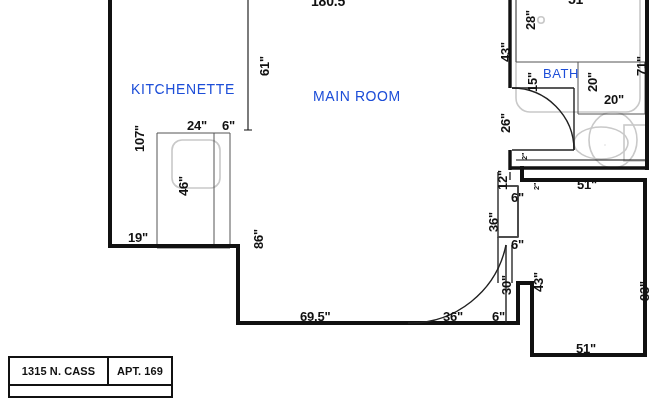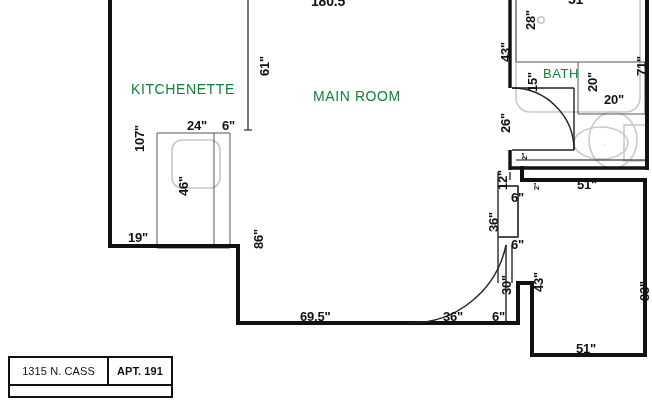--- a/index.html
+++ b/index.html
@@ -44,21 +44,21 @@
   .dim.tiny {
     font-size: 7.5px;
     font-weight: bold;
   }
   .roomlabel {
     position: absolute;
     font-family: "Liberation Sans", sans-serif;
     font-weight: normal;
     font-size: 14px;
     letter-spacing: 0.6px;
-    color: #15803d;
+    color: #1d4ed8;
     white-space: nowrap;
     line-height: 1;
   }
   #title-block {
     position: absolute;
     left: 8px;
     top: 356px;
     width: 165px;
     border: 2px solid #111111;
     box-sizing: border-box;
@@ -69,21 +69,21 @@
     height: 26px;
     border-bottom: 2px solid #111111;
   }
   #title-cell-address {
     flex: 0 0 97px;
     border-right: 2px solid #111111;
     display: flex;
     align-items: center;
     justify-content: center;
     font-size: 11px;
-    font-weight: normal;
+    font-weight: bold;
     letter-spacing: 0.1px;
   }
   #title-cell-unit {
     flex: 1 1 auto;
     display: flex;
     align-items: center;
     justify-content: center;
     font-size: 11px;
     font-weight: bold;
     letter-spacing: 0.1px;
@@ -269,18 +269,18 @@
 
   <div class="dim" style="left:443px; top:310px;">36"</div>
 
   <div class="dim" style="left:492px; top:310px;">6"</div>
 
   <div class="dim" style="left:513px; top:246px; font-size:0px;">6"</div>
 
   <div id="title-block">
     <div id="title-row-1">
       <div id="title-cell-address">1315 N. CASS</div>
-      <div id="title-cell-unit">APT. 191</div>
+      <div id="title-cell-unit">APT. 169</div>
     </div>
     <div id="title-row-3"></div>
   </div>
 
 </div>
 
 </body></html>

